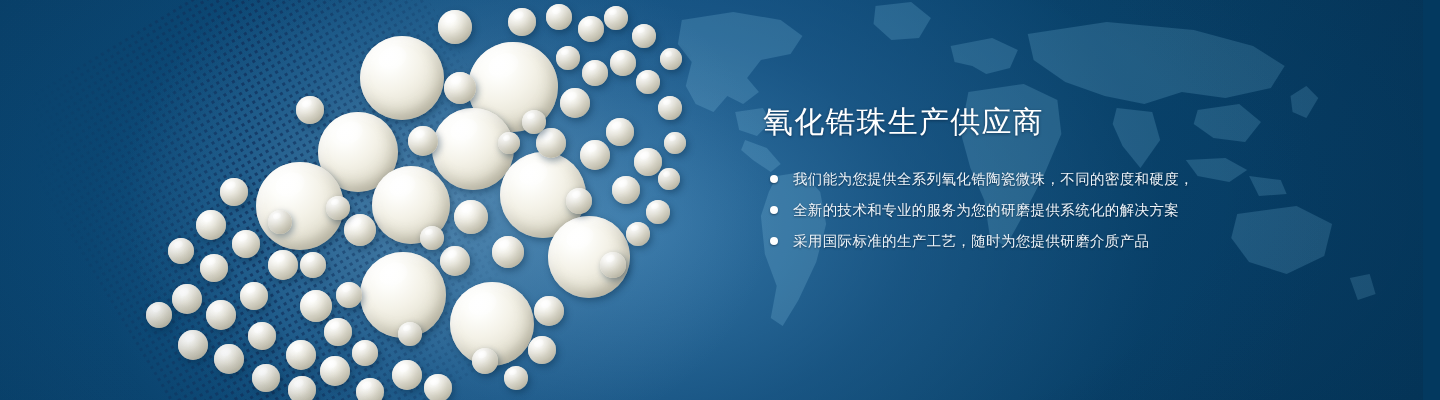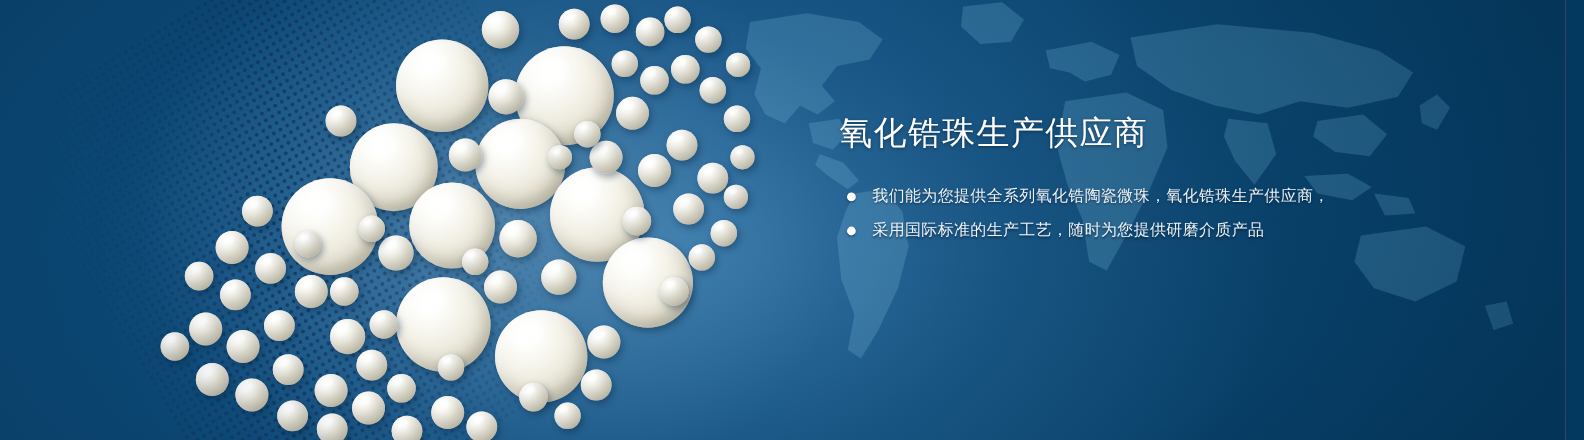--- a/index.html
+++ b/index.html
@@ -9,21 +9,21 @@
   }
   body {
     font-family: "Liberation Sans", "DejaVu Sans", sans-serif;
   }
 
   .banner {
     position: relative;
     width: 1423px;
     height: 400px;
     overflow: hidden;
-    background: #ec4899;
+    background: #be185d;
   }
 
   
   .bg-base {
     position: absolute;
     inset: 0;
     background:
       radial-gradient(ellipse 900px 620px at 44% 56%,
           rgba(56,122,171,0.92) 0%,
           rgba(38,100,150,0.55) 32%,
@@ -302,23 +302,27 @@
 
   <div class="bg-vignette"></div>
 
   <div class="copy">
     <h1 class="headline">氧化锆珠生产供应商</h1>
 
     <ul class="points">
 
       <li class="point">
         <span class="bullet-dot"></span>
-        <span class="point-line">我们能为您提供全系列氧化锆陶瓷微珠，氧化锆珠生产供应商，</span>
+        <span class="point-line">我们能为您提供全系列氧化锆陶瓷微珠，不同的密度和硬度，</span>
       </li>
 
+      <li class="point">
+        <span class="bullet-dot"></span>
+        <span class="point-line">全新的技术和专业的服务为您的研磨提供系统化的解决方案</span>
+      </li>
 
       <li class="point">
         <span class="bullet-dot"></span>
         <span class="point-line">采用国际标准的生产工艺，随时为您提供研磨介质产品</span>
       </li>
 
     </ul>
   </div>
 
 </div>

